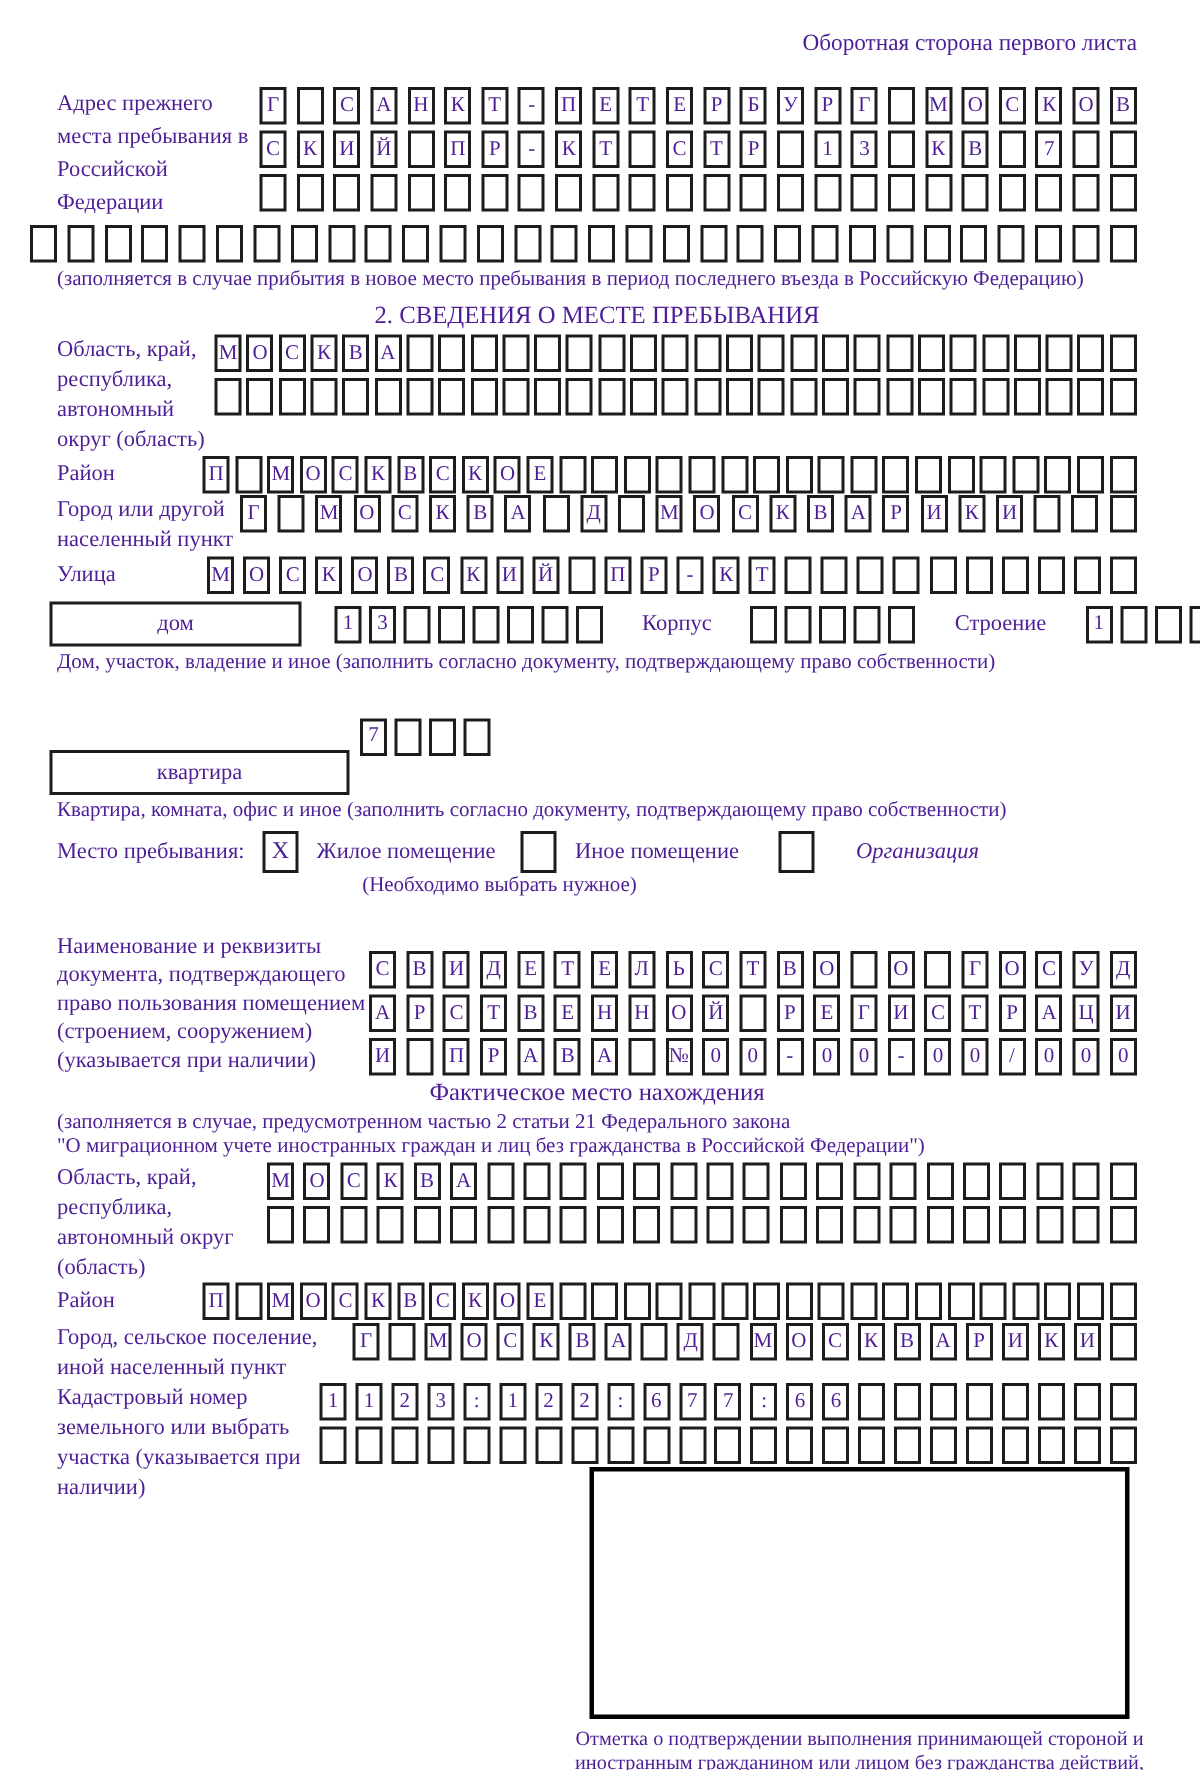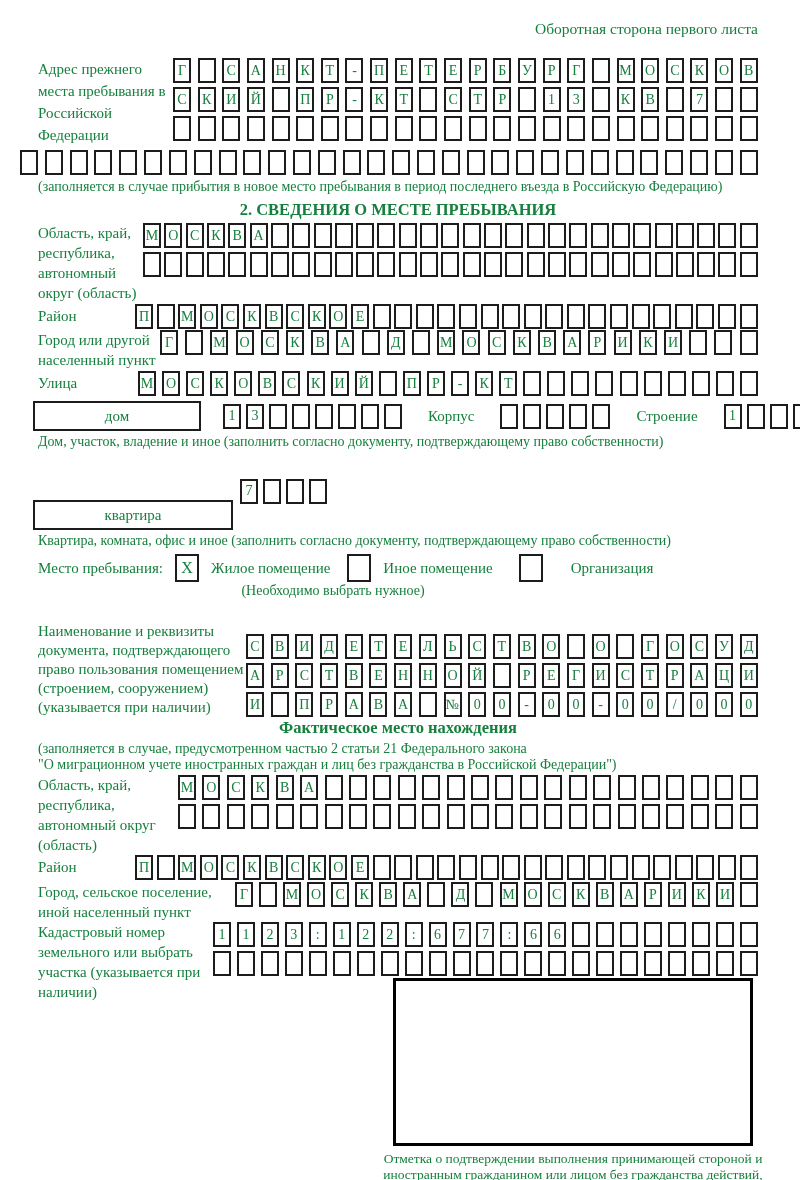--- a/index.html
+++ b/index.html
@@ -1,40 +1,40 @@
 <!DOCTYPE html>
 <html><head>
 <meta charset="utf-8">
 <style>
   html,body{margin:0;padding:0;background:#fff;}
   .page{
     position:relative;
     width:800px;height:1180px;
-    background:#fff;color:#15803d;
+    background:#fff;color:#4c1d95;
     font-family:"Liberation Serif", serif;
     font-size:15px;
     box-sizing:border-box;
     padding:20px 42px 0 38px;
     overflow:hidden;
   }
   .top-title{text-align:right;font-size:15.5px;height:18px;}
   .flexrow{display:flex;align-items:flex-start;}
   .label{line-height:20px;flex:none;}
   .cellstack{flex:1;display:flex;flex-direction:column;gap:4px;}
   .crow{display:flex;justify-content:space-between;flex:1;}
   .crow.compact{justify-content:flex-start;gap:5px;flex:none;}
   .cell{
     width:18px;height:25px;flex:none;box-sizing:border-box;
     border:2px solid #1c1c1c;
     display:flex;align-items:center;justify-content:center;
     font-size:14px;line-height:1;
   }
   .caption{font-size:14px;line-height:17px;}
   .caption.center{}
-  .h-section{font-weight:bold;font-size:16.5px;text-align:center;line-height:21px;margin:0;}
+  .h-section{font-weight:normal;font-size:16.5px;text-align:center;line-height:21px;margin:0;}
   .widebox{
     box-sizing:border-box;border:2px solid #1c1c1c;height:30px;
     display:flex;align-items:center;justify-content:center;flex:none;
   }
   .cbx{
     width:24px;height:28px;flex:none;box-sizing:border-box;
     border:2px solid #1c1c1c;display:flex;align-items:center;justify-content:center;
     font-size:16px;
   }
   .inline-label{line-height:28px;}
@@ -380,21 +380,21 @@
   </div>
   <div class="caption" style="margin-top:2px;">Квартира, комната, офис и иное (заполнить согласно документу, подтверждающему право собственности)</div>
 
   <div class="flexrow" style="margin-top:5px;align-items:center;gap:12px;">
     <div class="inline-label">Место пребывания:</div>
     <div class="cbx">X</div>
     <div class="inline-label">Жилое помещение</div>
     <div class="cbx" style="margin-left:5px;"></div>
     <div class="inline-label">Иное помещение</div>
     <div class="cbx" style="margin-left:14px;"></div>
-    <div class="inline-label" style="margin-left:16px;">Организация</div>
+    <div class="inline-label" style="margin-left:16px;font-style:italic;">Организация</div>
   </div>
   <div class="caption" style="width:590px;text-align:center;">(Необходимо выбрать нужное)</div>
 
   <div class="flexrow" style="margin-top:4px;height:114px;align-items:flex-end;">
     <div class="label" style="width:208px;line-height:19px;">Наименование и реквизиты документа, подтверждающего право пользования помещением (строением, сооружением) (указывается при наличии)</div>
     <div class="cellstack">
       <div class="crow">
           <div class="cell">С</div>
           <div class="cell">В</div>
           <div class="cell">И</div>

